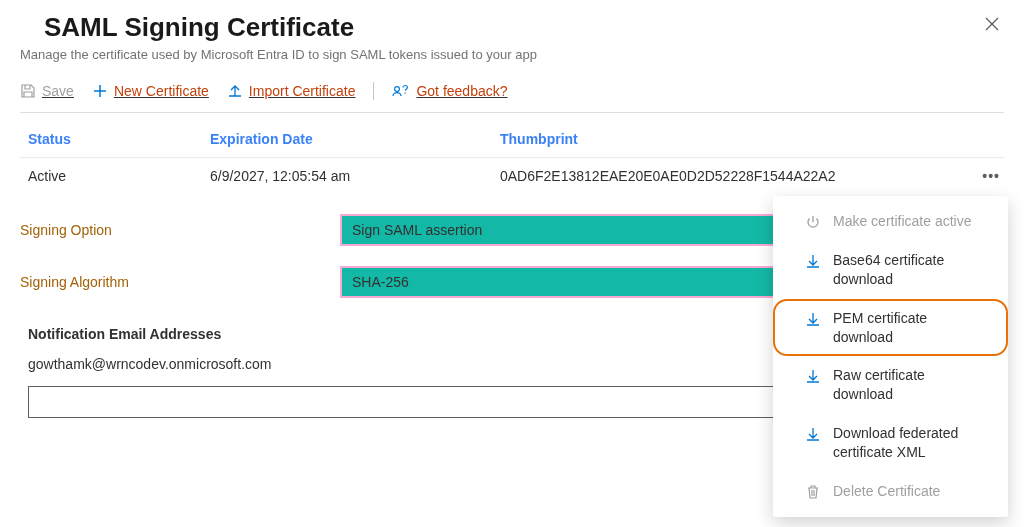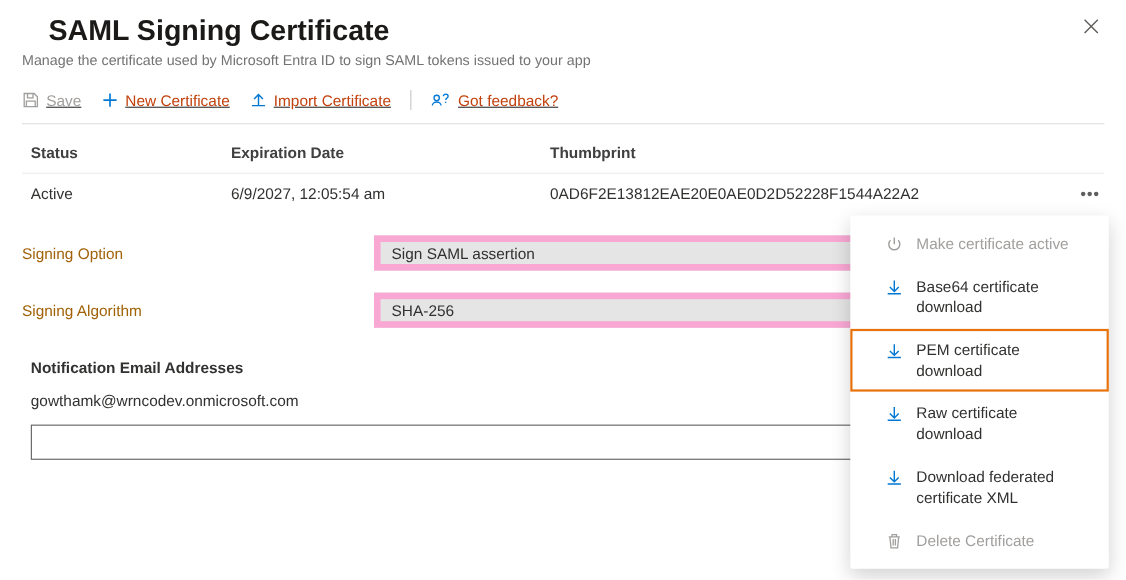--- a/index.html
+++ b/index.html
@@ -51,21 +51,21 @@
     }
     .tb-btn.disabled { color: #a19f9d; cursor: default; }
     .tb-btn .ic { color: #0078d4; display:inline-flex; }
     .tb-btn.disabled .ic { color: #a19f9d; }
     .tb-sep { width:1px; height:18px; background:#c8c6c4; }
 
     .table-head {
       display:flex;
       padding: 18px 0 10px 0;
       font-weight:600;
-      color:#404040;
+      color:#3b82f6;
       font-size:14px;
     }
     .col-status { width:190px; padding-left:8px;}
     .col-exp { width:290px; }
     .col-thumb { flex:1; }
     .table-row {
       display:flex;
       padding: 10px 0;
       border-top:1px solid #edebe9;
       font-size:14px;
@@ -82,27 +82,27 @@
       width: 320px;
       font-size:14px;
       color:#a16207;
     }
     .dropdown {
       flex:1;
       max-width: 680px;
       position:relative;
     }
     .dropdown-box {
-      border:6px solid #f9a8d4;
+      border:2px solid #f9a8d4;
       height:32px;
       display:flex;
       align-items:center;
       padding: 0 28px 0 10px;
       font-size:14px;
-      background:#e5e5e5;
+      background:#14b8a6;
       cursor:pointer;
       position:relative;
     }
     .chev {
       position:absolute;
       right:8px;
       top:50%;
       transform:translateY(-50%);
       color:#605e5c;
     }
@@ -145,21 +145,21 @@
       gap:12px;
       padding:10px 32px;
       font-size:14px;
       color:#323130;
       cursor:pointer;
       line-height:1.35;
     }
     .menu-item.disabled { color:#a19f9d; cursor:default; }
     .menu-item .mi-icon { color:#0078d4; flex-shrink:0; margin-top:2px; }
     .menu-item.disabled .mi-icon { color:#a19f9d; }
-    .menu-item.highlight { outline:2px solid #e8710a; outline-offset:-2px; }
+    .menu-item.highlight { outline:2px solid #e8710a; outline-offset:-2px;border-radius:14px; }
     svg { display:block; }
   </style>
 </head>
 <body>
 
 
 
 <div class="header">
   <h1 class="title">SAML Signing Certificate</h1>
   <div class="close-x">

